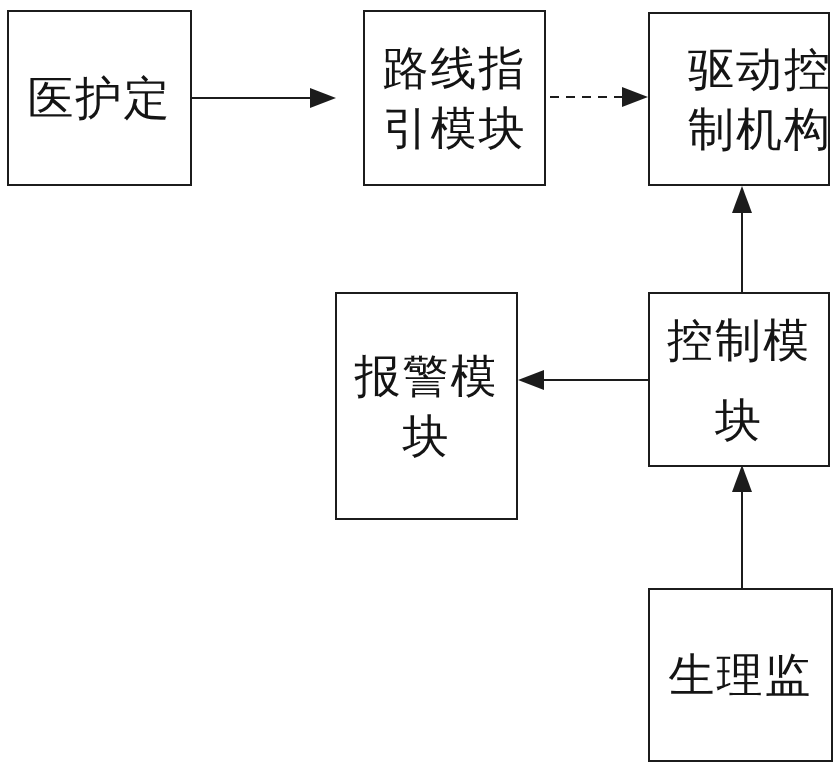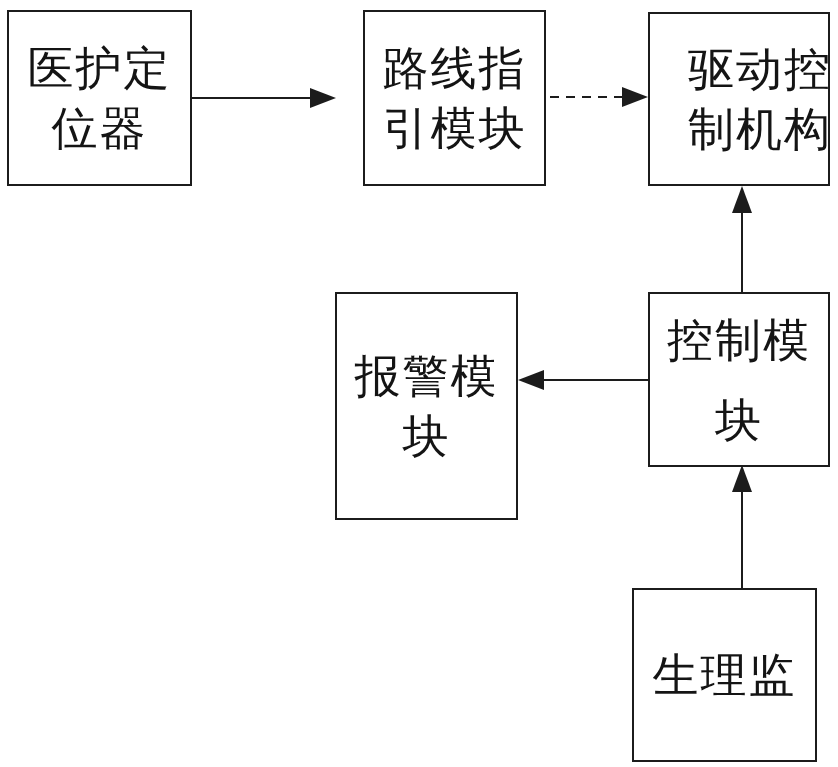--- a/index.html
+++ b/index.html
@@ -38,21 +38,21 @@
     letter-spacing: 2px;
     user-select: none;
   }
   .node span { display: block; white-space: nowrap; }
   
   .n-positioner { left: 7px;   top: 10px;  width: 185px; height: 176px; }
   .n-route      { left: 335px; top: 10px;  width: 183px; height: 176px; margin-left: 28px; }
   .n-drive      { left: 648px; top: 12px;  width: 182px; height: 174px; padding-left: 42px; }
   .n-alarm      { left: 335px; top: 292px; width: 183px; height: 228px; }
   .n-control    { left: 648px; top: 292px; width: 182px; height: 175px; gap: 20px; }
-  .n-physio     { left: 632px; top: 588px; width: 185px; height: 174px; }
+  .n-physio     { left: 648px; top: 588px; width: 185px; height: 174px; }
 </style>
 </head>
 <body>
 
 <div class="canvas">
 
   <svg class="edges" viewBox="0 0 838 767" xmlns="http://www.w3.org/2000/svg">
 
     <g>
       <line x1="192" y1="98" x2="312" y2="98" stroke="#1c1c1c" stroke-width="2"></line>
@@ -75,21 +75,20 @@
     </g>
 
     <g>
       <line x1="742" y1="588" x2="742" y2="491" stroke="#1c1c1c" stroke-width="2"></line>
       <polygon points="742,465 732,492 752,492" fill="#1c1c1c"></polygon>
     </g>
   </svg>
 
   <div class="node n-positioner">
     <span>医护定</span>
-    <span>位器</span>
   </div>
 
   <div class="node n-route">
     <span>路线指</span>
     <span>引模块</span>
   </div>
 
   <div class="node n-drive">
     <span>驱动控</span>
     <span>制机构</span>

